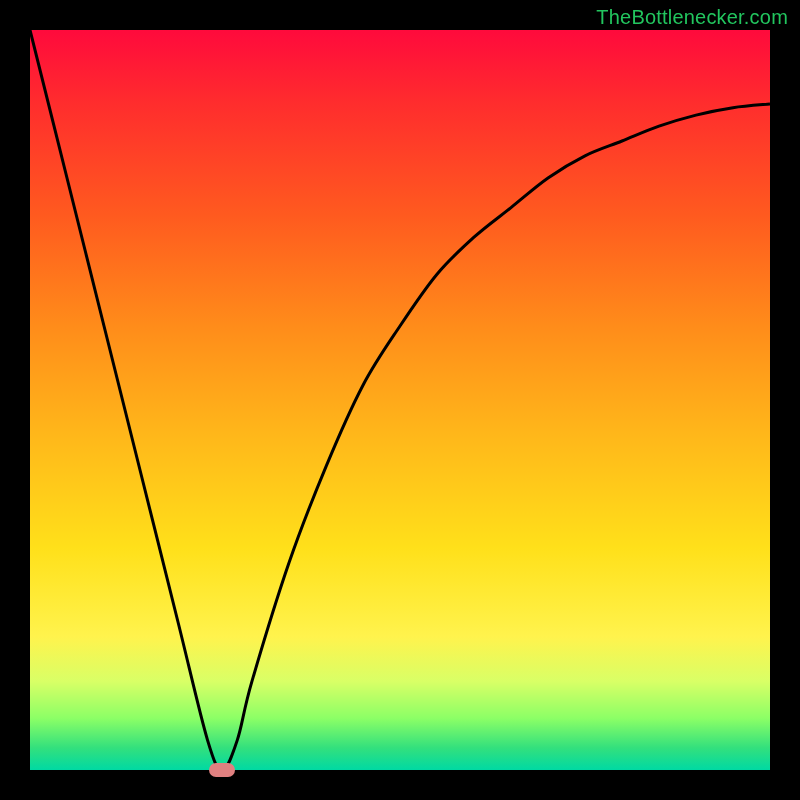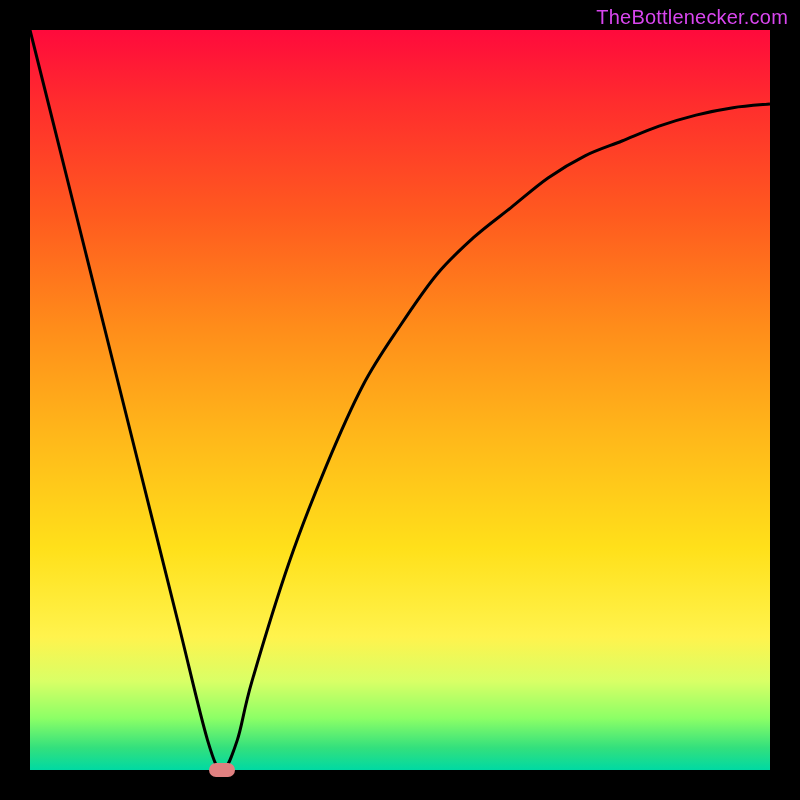--- a/index.html
+++ b/index.html
@@ -49,21 +49,21 @@
     width: 26px;
     height: 14px;
     background: #e08080;
     border-radius: 7px;
     transform: translate(-50%, -50%);
   }
   .attribution {
     position: absolute;
     top: 6px;
     right: 12px;
-    color: #d946ef;
+    color: #22c55e;
     font-size: 20px;
     font-weight: 500;
     letter-spacing: 0.2px;
     z-index: 10;
   }
 </style>
 </head>
 <body>
 
 <div class="container">

